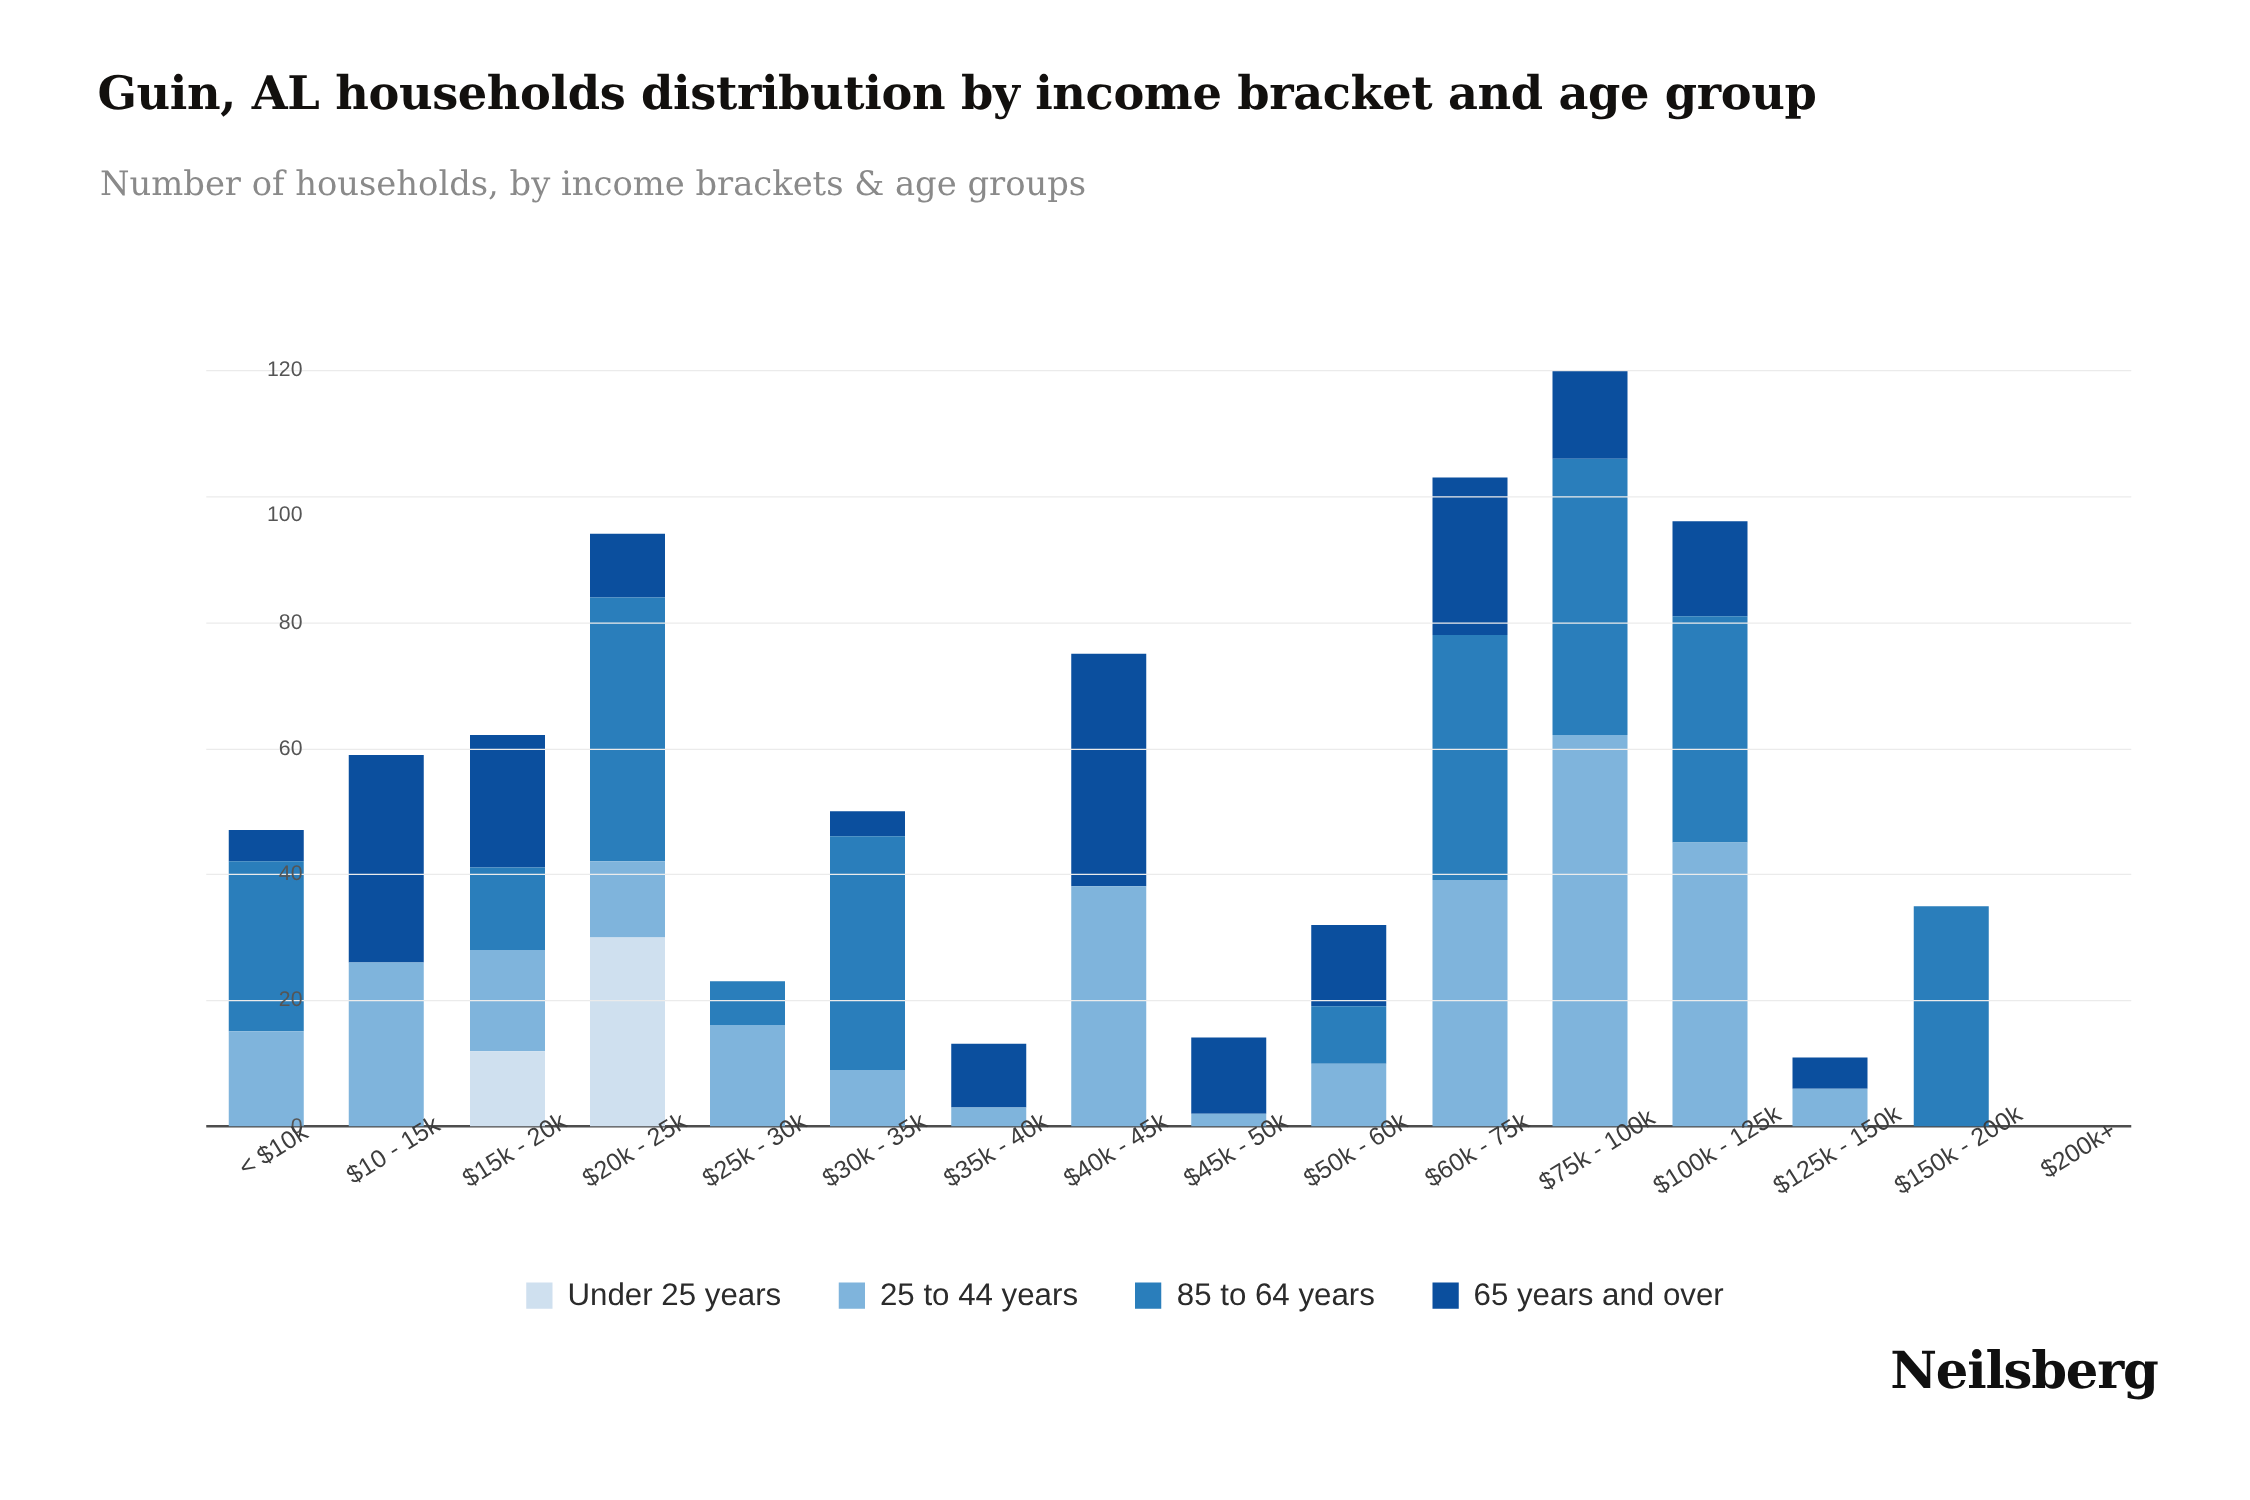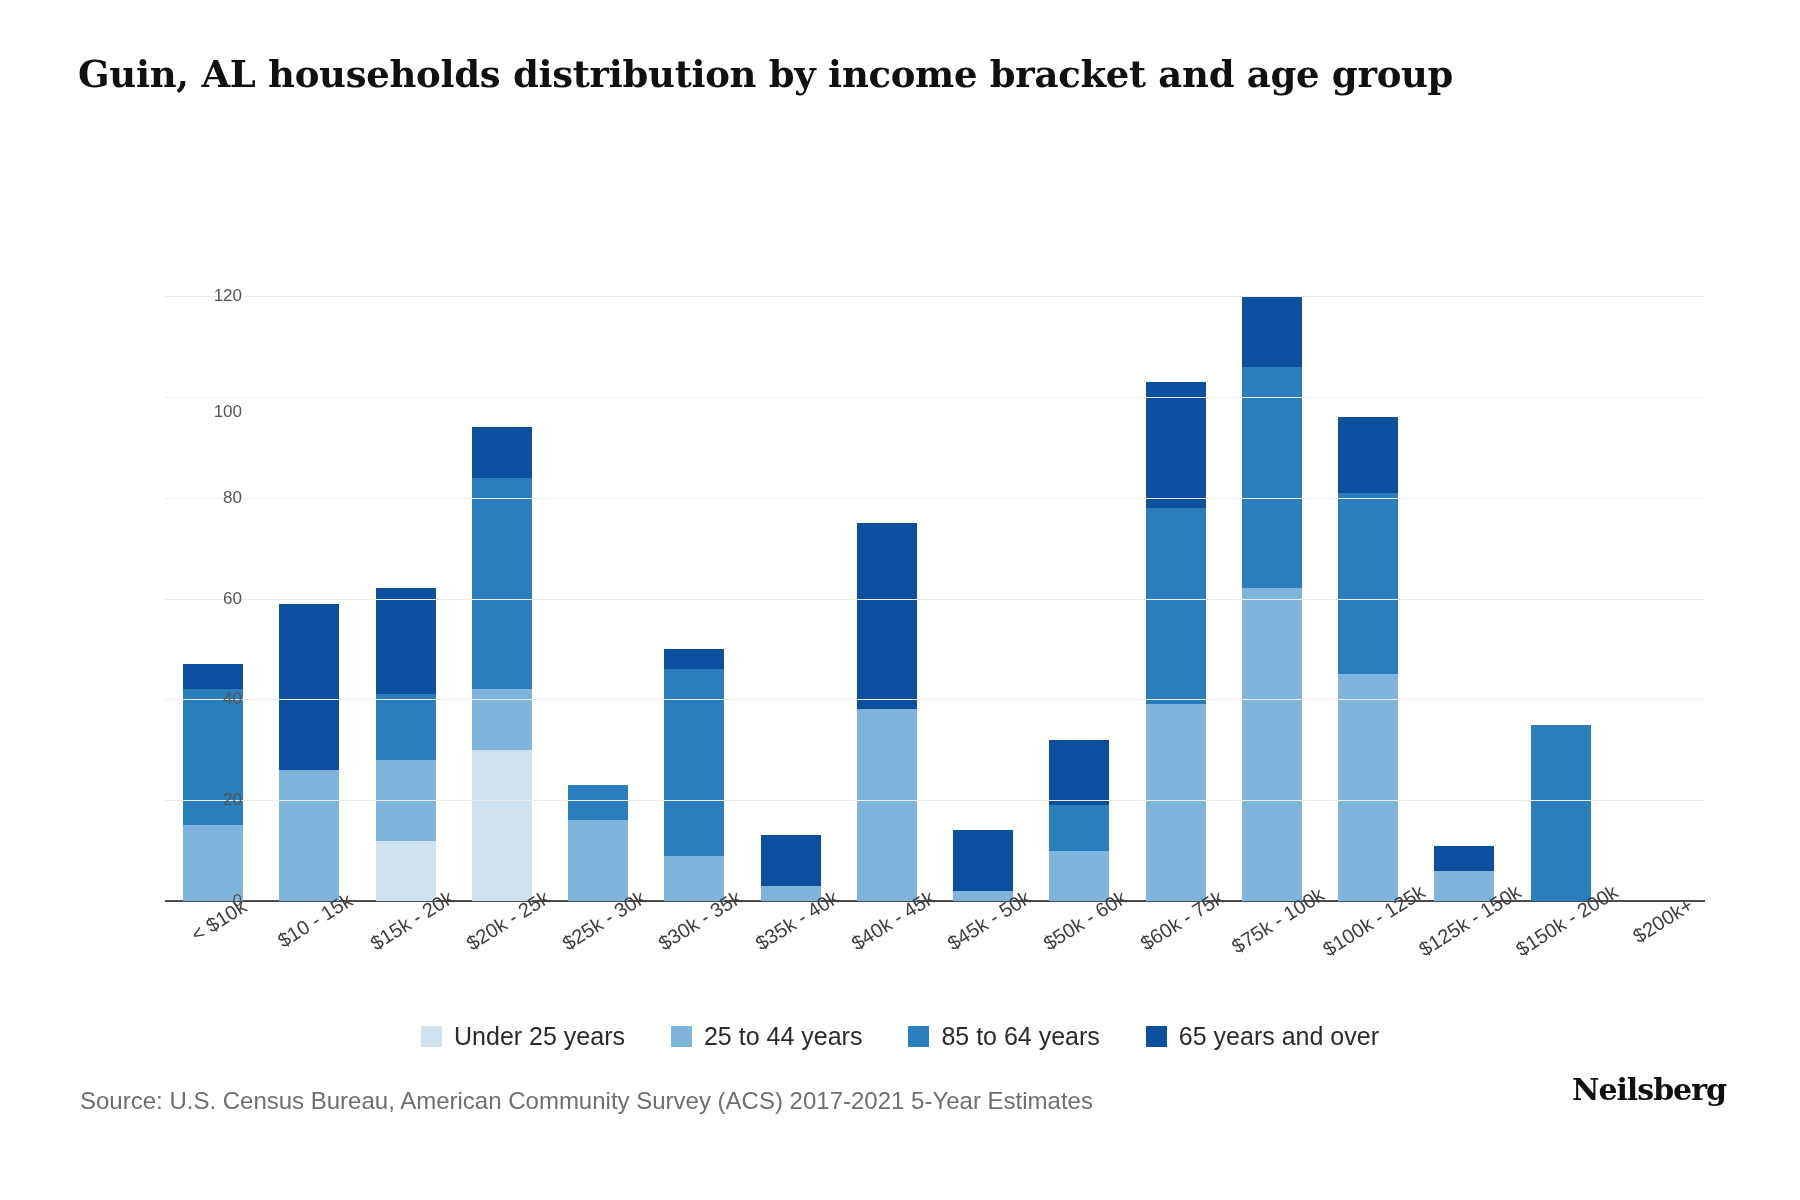--- a/index.html
+++ b/index.html
@@ -153,33 +153,34 @@
     font-size: 24px;
     color: #6f6f6f;
     white-space: nowrap;
   }
   .brand {
     position: absolute;
     right: 74px;
     top: 1072px;
     font-family: "DejaVu Serif", "Liberation Serif", serif;
     font-weight: bold;
-    font-size: 30px;
+    font-size: 41px;
     letter-spacing: -1px;
     color: #101010;
     white-space: nowrap;
     margin-left: 46px;
   }
 </style>
 </head>
 <body>
 
 <div class="page">
 
   <div class="title">Guin, AL households distribution by income bracket and age group</div>
+  <div class="subtitle">Number of households, by income brackets &amp; age groups</div>
 
   <div class="plot" id="plot">
     <div class="axis-line"></div>
     <div class="bars" id="bars">
         <div class="barslot">
           <div class="barstack">
             <div class="seg" style="height: 75.625px; background: rgb(127, 180, 220);"></div>
             <div class="seg" style="height: 136.125px; background: rgb(42, 126, 187);"></div>
             <div class="seg" style="height: 25.2083px; background: rgb(11, 79, 158);"></div>
           </div>
@@ -361,16 +362,15 @@
       <div class="legend-item">
         <span class="legend-swatch" style="background: rgb(42, 126, 187);"></span>
         <span class="legend-label">85 to 64 years</span>
       </div>
       <div class="legend-item">
         <span class="legend-swatch" style="background: rgb(11, 79, 158);"></span>
         <span class="legend-label">65 years and over</span>
       </div>
     </div>
 
-  <div class="source">Source: U.S. Census Bureau, American Community Survey (ACS) 2017-2021 5-Year Estimates</div>
   <div class="brand">Neilsberg</div>
 
 </div>
 
 </body></html>

